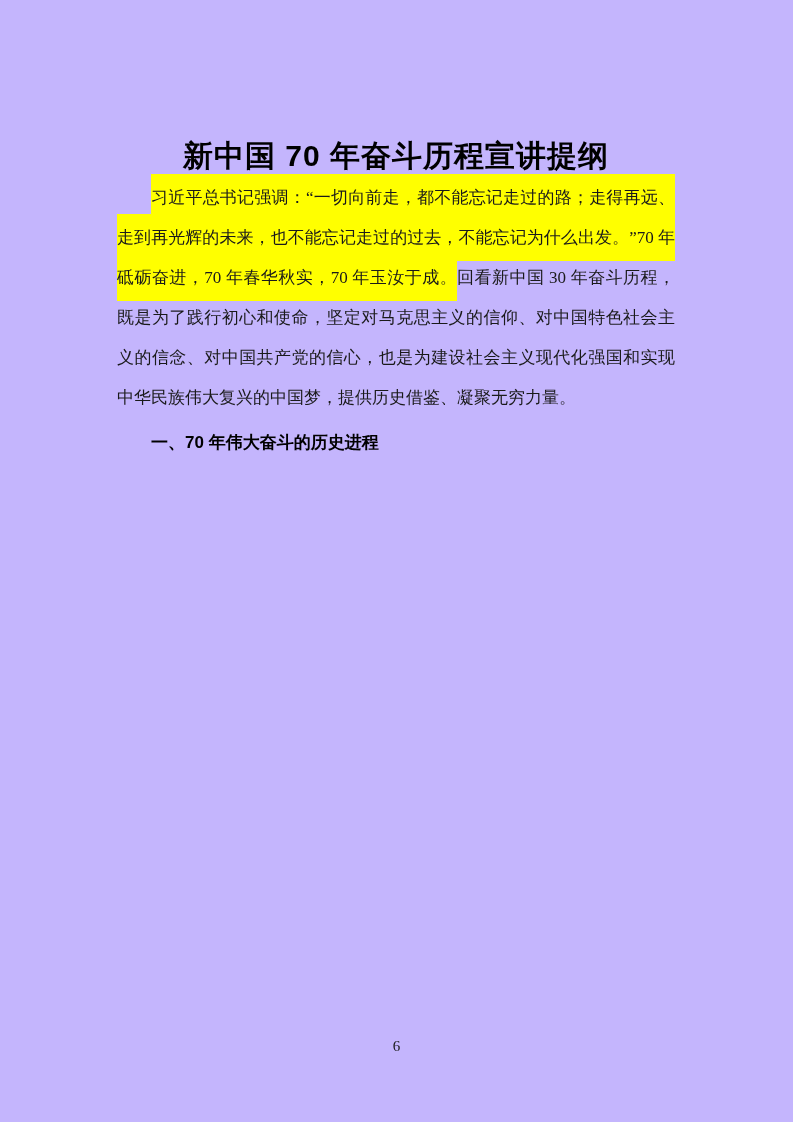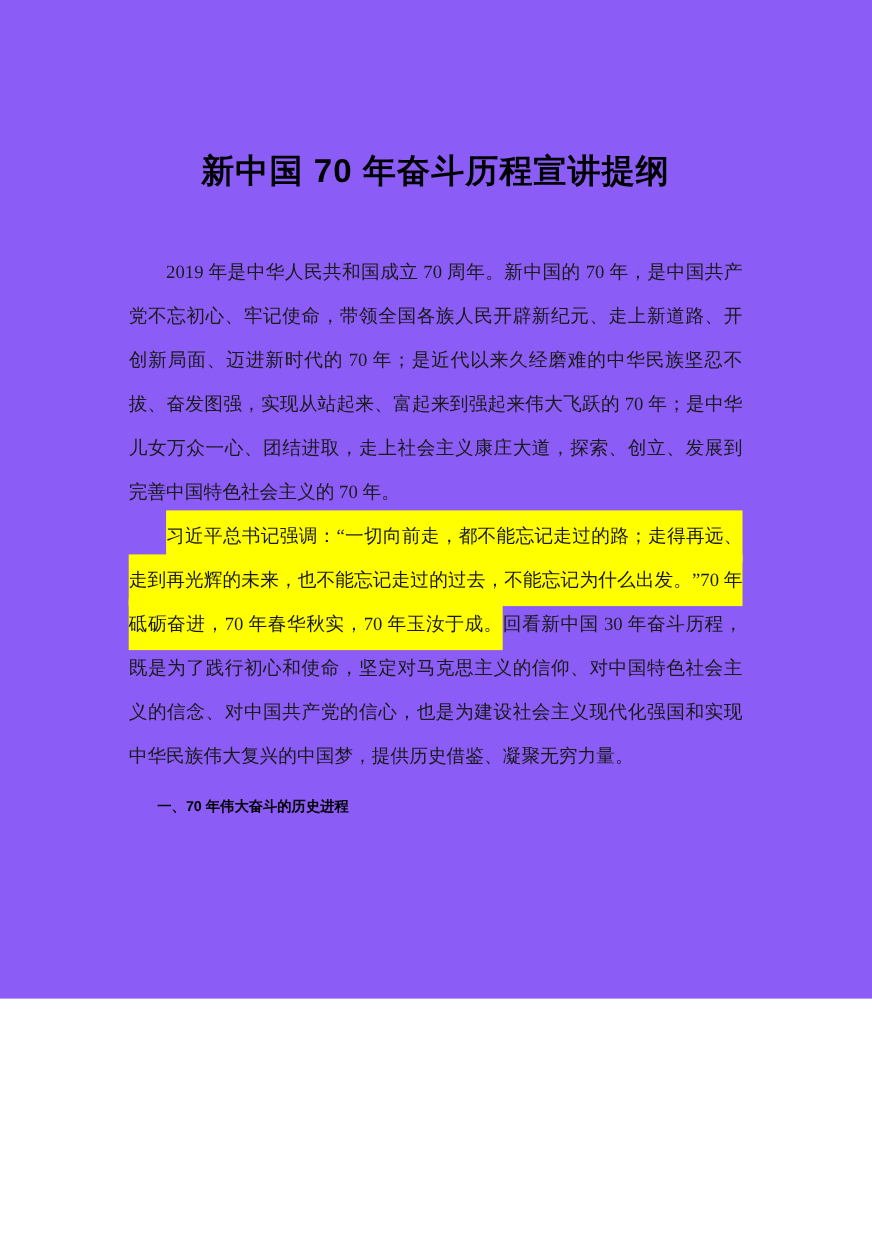--- a/index.html
+++ b/index.html
@@ -3,22 +3,22 @@
 <meta charset="utf-8">
 <style>
   html, body {
     margin: 0;
     padding: 0;
     background: #ffffff;
   }
   .page {
     position: relative;
     width: 793px;
-    height: 908px;
-    background: #8b5cf6;
+    height: 1122px;
+    background: #c4b5fd;
     overflow: hidden;
     font-family: "Liberation Serif", "DejaVu Serif", serif;
     color: #1a1a1a;
   }
   .content {
     position: absolute;
     left: 117px;
     top: 0;
     width: 558px;
   }
@@ -40,21 +40,21 @@
     text-indent: 2em;
     word-break: break-all;
   }
   p.para.first {
     margin-top: 50px;
   }
   h2.heading {
     margin: 5px 0 19px 0;
     font-family: "Liberation Sans", "DejaVu Sans", sans-serif;
     font-weight: 700;
-    font-size: 13px;
+    font-size: 17px;
     line-height: 40px;
     text-indent: 2em;
     color: #000000;
   }
   mark.hl {
     background: #ffff00;
     color: inherit;
     padding: 14px 0;
     -webkit-box-decoration-break: clone;
     box-decoration-break: clone;
@@ -70,21 +70,20 @@
   }
 </style>
 </head>
 <body>
 
 <div class="page">
   <div class="content">
 
     <h1 class="doc-title">新中国 70 年奋斗历程宣讲提纲</h1>
 
-    <p class="para first"><span>2019 年是中华人民共和国成立 70 周年。新中国的 70 年，是中国共产党不忘初心、牢记使命，带领全国各族人民开辟新纪元、走上新道路、开创新局面、迈进新时代的 70 年；是近代以来久经磨难的中华民族坚忍不拔、奋发图强，实现从站起来、富起来到强起来伟大飞跃的 70 年；是中华儿女万众一心、团结进取，走上社会主义康庄大道，探索、创立、发展到完善中国特色社会主义的 70 年。</span></p>
 
     <p class="para"><mark class="hl">习近平总书记强调：“一切向前走，都不能忘记走过的路；走得再远、走到再光辉的未来，也不能忘记走过的过去，不能忘记为什么出发。”70 年砥砺奋进，70 年春华秋实，70 年玉汝于成。</mark><span>回看新中国 30 年奋斗历程，既是为了践行初心和使命，坚定对马克思主义的信仰、对中国特色社会主义的信念、对中国共产党的信心，也是为建设社会主义现代化强国和实现中华民族伟大复兴的中国梦，提供历史借鉴、凝聚无穷力量。</span></p>
 
     <h2 class="heading">一、70 年伟大奋斗的历史进程</h2>
 
 
   </div>
 
   <div class="page-number">6</div>
 </div>

